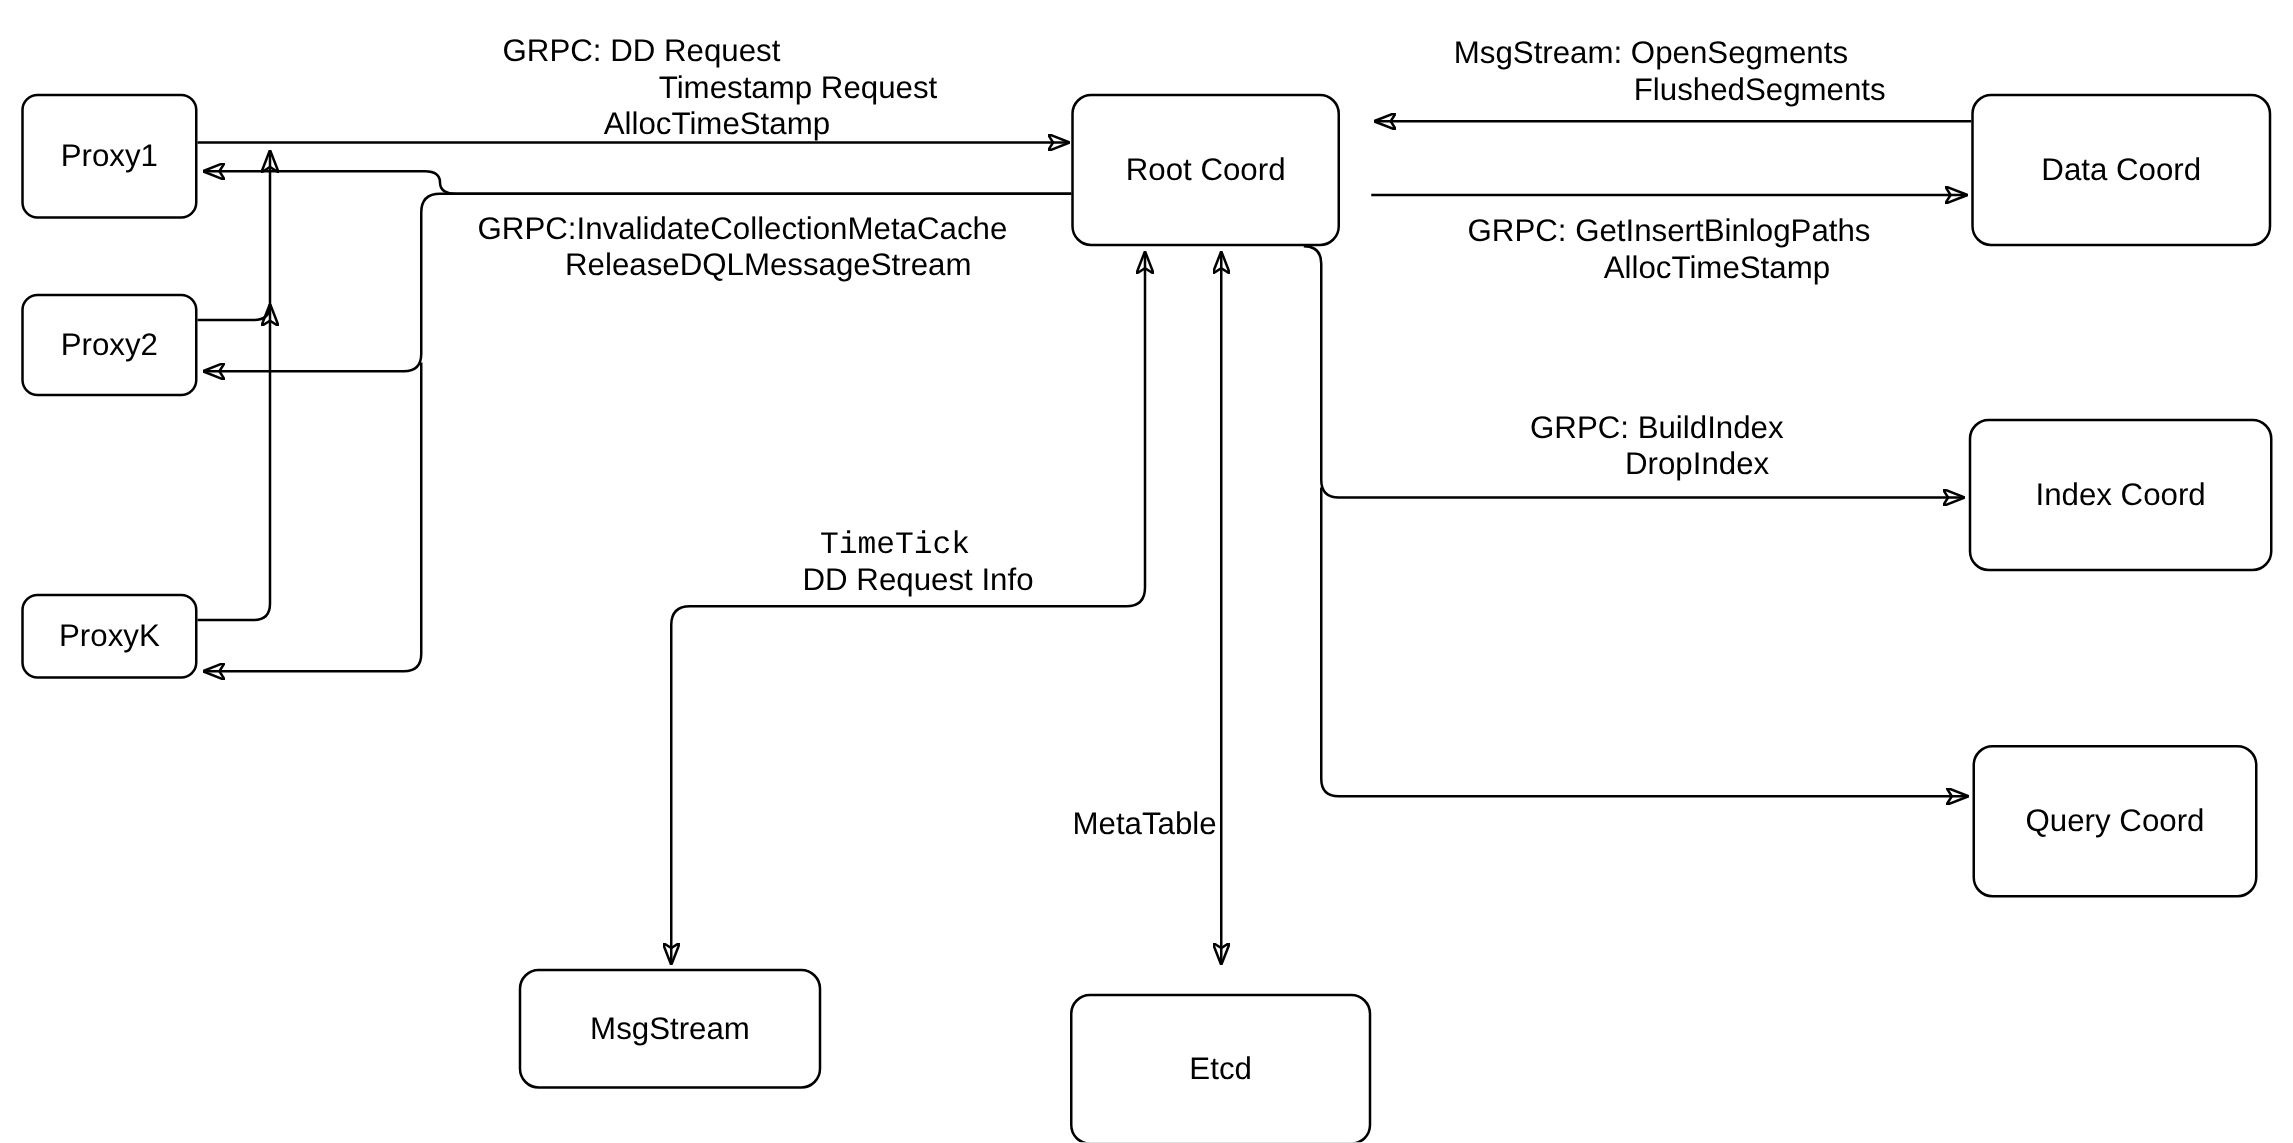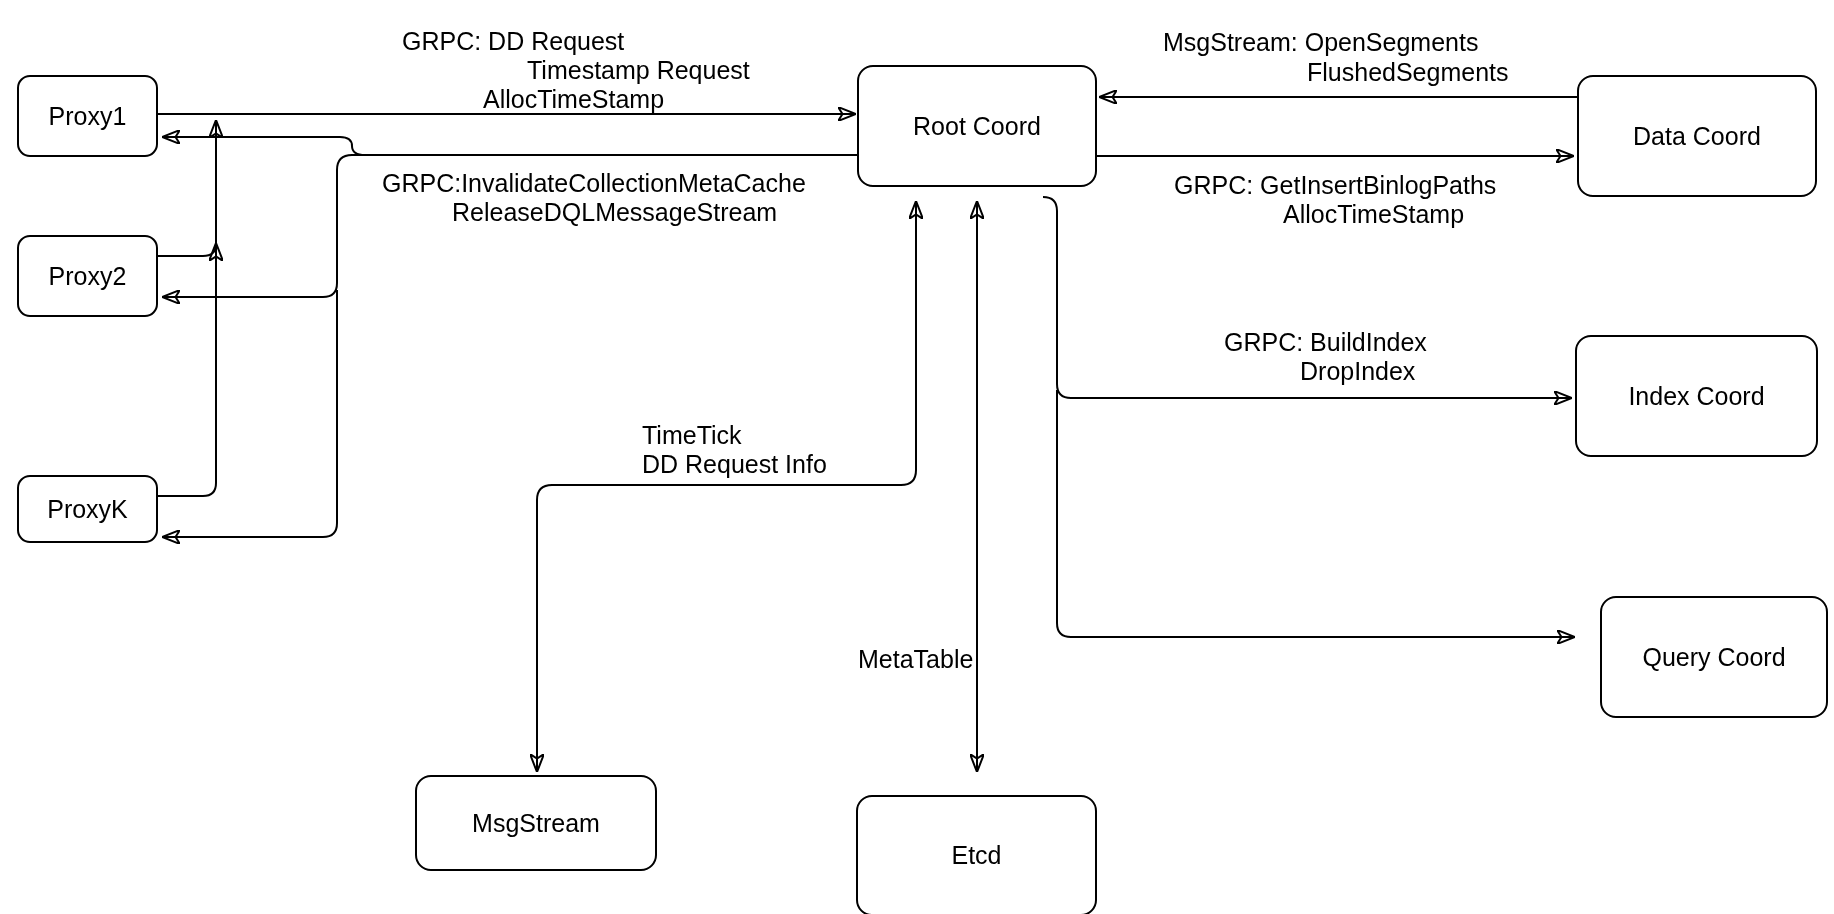--- a/index.html
+++ b/index.html
@@ -78,45 +78,45 @@
 
     <path d="M 1043 197 Q 1057 197 1057 211 V 384 Q 1057 398 1071 398 H 1571" marker-end="url(#arrow)"></path>
 
     <path d="M 1057 390 V 623 Q 1057 637 1071 637 H 1574" marker-end="url(#arrow)"></path>
 
     <path d="M 916 202 V 470 Q 916 485 901 485 H 552 Q 537 485 537 500 V 771" marker-start="url(#arrow)" marker-end="url(#arrow)"></path>
 
     <path d="M 977 202 V 771" marker-start="url(#arrow)" marker-end="url(#arrow)"></path>
   </svg>
 
-  <div class="node small" style="left:17px; top:75px; width:141px; height:82px;">
+  <div class="node small" style="left:17px; top:75px; width:141px; height:100px;">
     <span>Proxy1</span>
   </div>
 
   <div class="node small" style="left:17px; top:235px; width:141px; height:82px;">
     <span>Proxy2</span>
   </div>
 
   <div class="node small" style="left:17px; top:475px; width:141px; height:68px;">
     <span>ProxyK</span>
   </div>
 
-  <div class="node big" style="left:857px; top:65px; width:240px; height:122px;">
+  <div class="node big" style="left:857px; top:75px; width:215px; height:122px;">
     <span>Root Coord</span>
   </div>
 
   <div class="node big" style="left:1577px; top:75px; width:240px; height:122px;">
     <span>Data Coord</span>
   </div>
 
   <div class="node big" style="left:1575px; top:335px; width:243px; height:122px;">
     <span>Index Coord</span>
   </div>
 
-  <div class="node big" style="left:1578px; top:596px; width:228px; height:122px;margin-left:22px;">
+  <div class="node big" style="left:1578px; top:596px; width:228px; height:122px;">
     <span>Query Coord</span>
   </div>
 
   <div class="node big" style="left:415px; top:775px; width:242px; height:96px;">
     <span>MsgStream</span>
   </div>
 
   <div class="node big" style="left:856px; top:775px; width:241px; height:121px;margin-top:20px;">
     <span>Etcd</span>
   </div>
@@ -131,18 +131,18 @@
   <div class="elabel" style="left:1163px; top:28px;">MsgStream: OpenSegments</div>
   <div class="elabel" style="left:1307px; top:58px;">FlushedSegments</div>
 
   <div class="elabel" style="left:1174px; top:171px;">GRPC: GetInsertBinlogPaths</div>
   <div class="elabel" style="left:1283px; top:200px;">AllocTimeStamp</div>
 
   <div class="elabel" style="left:1224px; top:328px;">GRPC: BuildIndex</div>
   <div class="elabel" style="left:1300px; top:357px;">DropIndex</div>
 
 
-  <div class="elabel" style="left:642px; top:421px;">TimeTick</div>
+  <div class="elabel" style="left:656px; top:421px;font-family:Liberation Mono, monospace;">TimeTick</div>
   <div class="elabel" style="left:642px; top:450px;">DD Request Info</div>
 
   <div class="elabel" style="left:858px; top:645px;">MetaTable</div>
 
 </div>
 
 </body></html>

